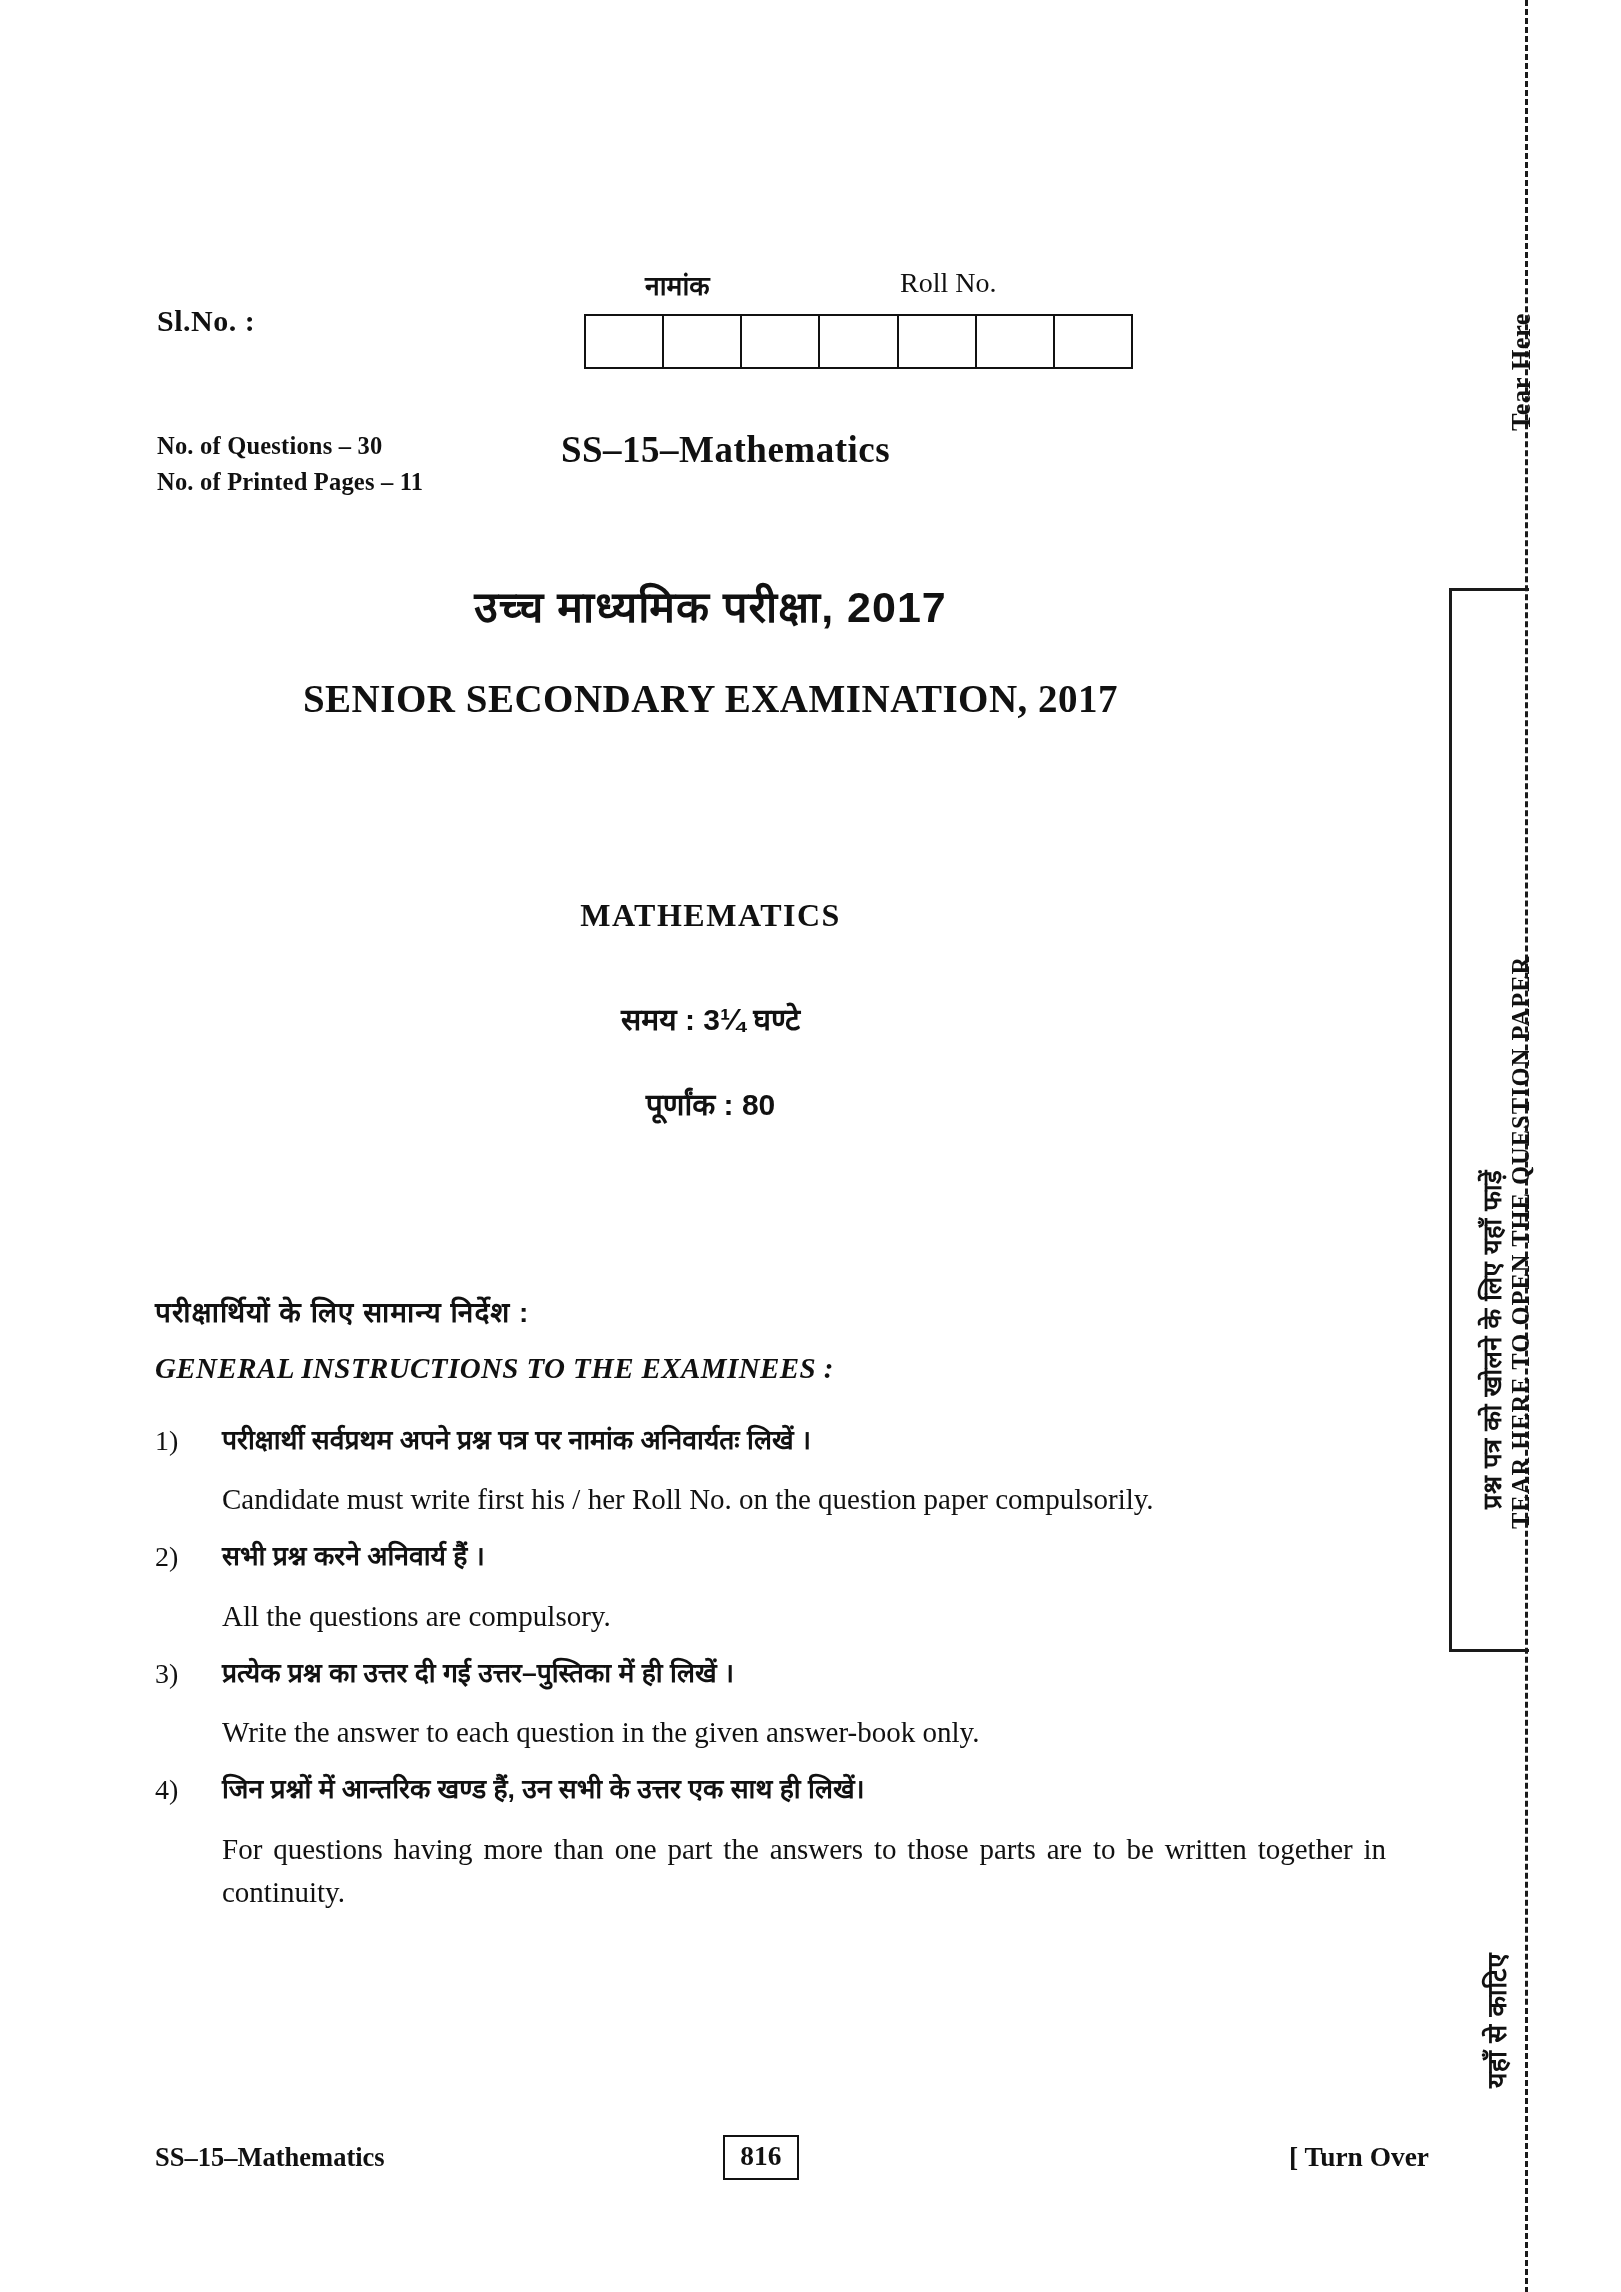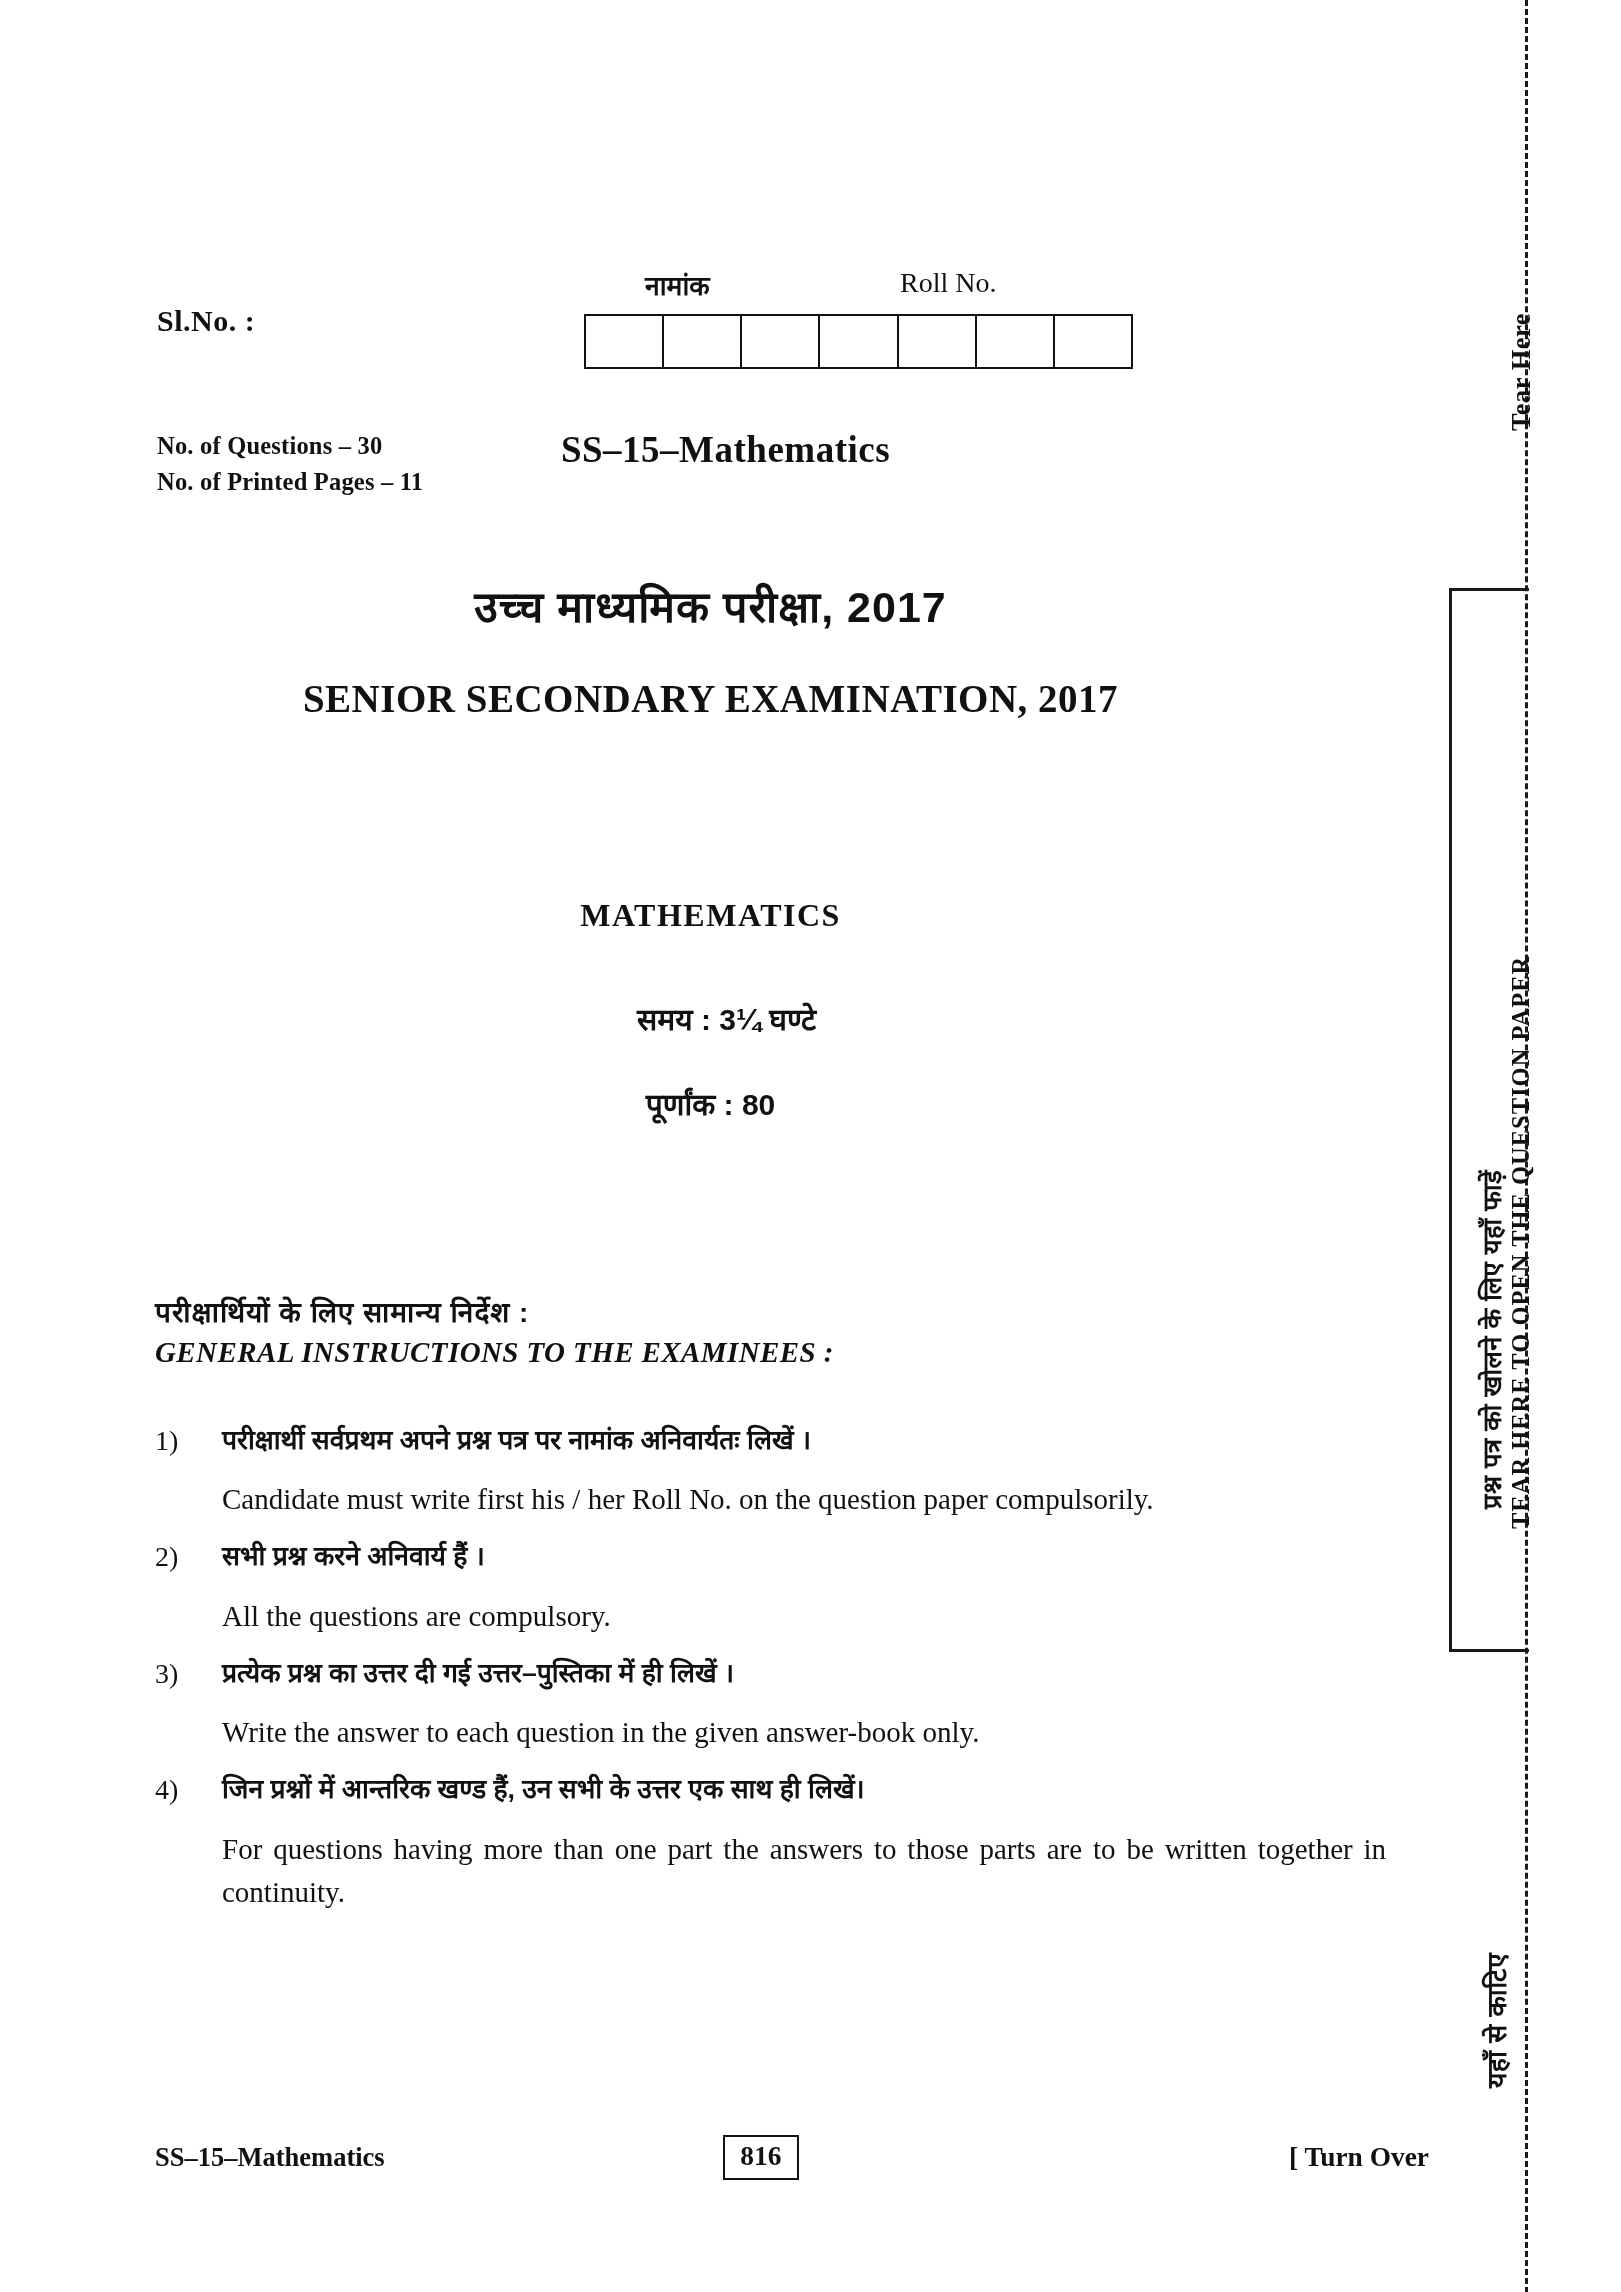--- a/index.html
+++ b/index.html
@@ -182,21 +182,20 @@
     top: 897px;
     font-size: 32px;
     font-weight: bold;
     letter-spacing: 1.5px;
   }
   #time-line {
     top: 998px;
     font-size: 30px;
     font-weight: bold;
     font-family: "Liberation Sans", "DejaVu Sans", sans-serif;
-    padding-left: 16px;
   }
   #marks-line {
     top: 1083px;
     font-size: 30px;
     font-weight: bold;
     font-family: "Liberation Sans", "DejaVu Sans", sans-serif;
   }
 
   
   #instructions-heading {
@@ -208,21 +207,21 @@
   #instr-head-hi {
     font-size: 28px;
     font-weight: bold;
     font-family: "Liberation Sans", "DejaVu Sans", sans-serif;
     letter-spacing: 1px;
   }
   #instr-head-en {
     font-size: 29px;
     font-weight: bold;
     font-style: italic;
-    margin-top: 6px;
+    margin-top: 22px;
     letter-spacing: 0.4px;
   }
 
   #instructions-list {
     position: absolute;
     left: 155px;
     top: 1423px;
     width: 1235px;
   }
   .instr-item {

